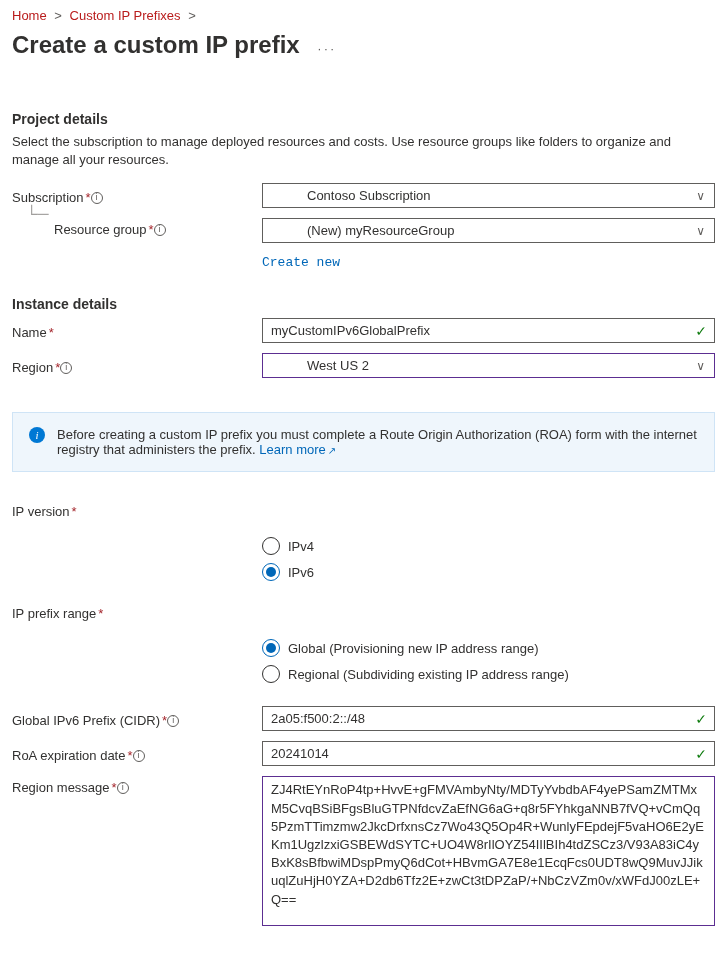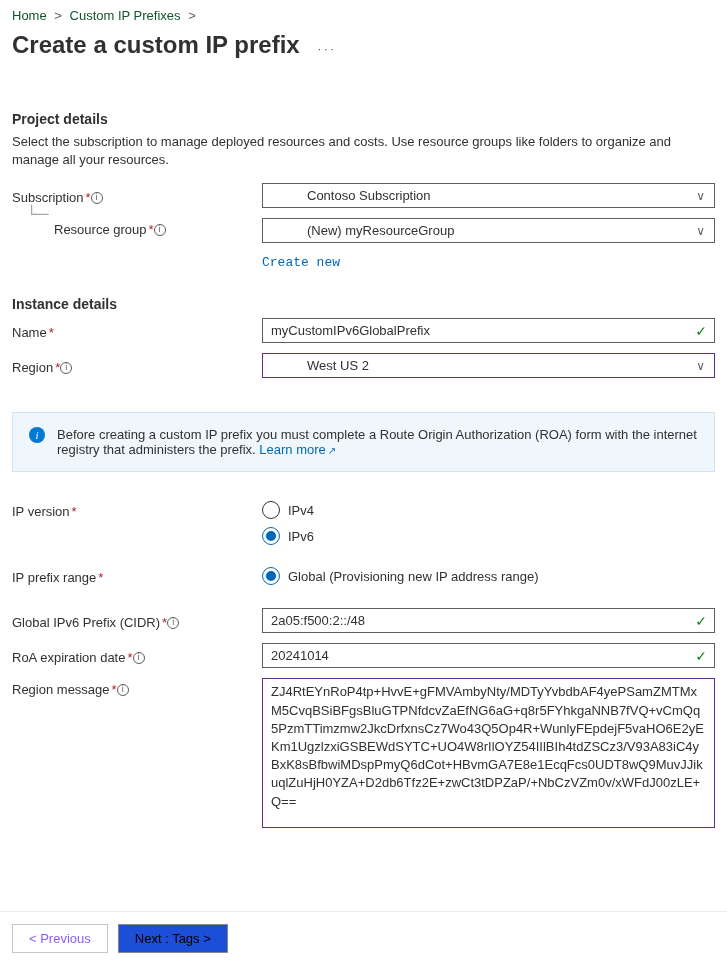--- a/index.html
+++ b/index.html
@@ -6,21 +6,21 @@
   body {
     margin: 0;
     font-family: "Segoe UI", Arial, sans-serif;
     font-size: 13px;
     color: #323130;
     background: #fff;
     width: 727px;
   }
   .page { padding: 6px 12px 20px 12px; }
   .breadcrumb { font-size: 13px; margin: 2px 0 8px 0; }
-  .breadcrumb a { color: #14532d; text-decoration: none; }
+  .breadcrumb a { color: #b91c1c; text-decoration: none; }
   .breadcrumb .sep { color: #605e5c; margin: 0 4px; }
   h1 { font-size: 24px; font-weight: 600; margin: 0 0 4px 0; display: inline-block; }
   .title-dots { color: #605e5c; margin-left: 14px; letter-spacing: 2px; cursor: pointer; }
   .section-title { font-weight: 600; margin-top: 48px; margin-bottom: 6px; font-size: 14px; }
   .section-desc { font-size: 13px; line-height: 1.4; margin-bottom: 14px; max-width: 680px; }
   .form-row { display: flex; align-items: center; margin-bottom: 10px; }
   .form-row.top { align-items: flex-start; }
   .label-col { width: 250px; padding-top: 4px; display:flex; align-items:center; flex-wrap:wrap; flex-shrink:0; }
   .label-col.indent { position:relative; padding-left: 42px; }
   .indent-line { position:absolute; left:14px; top:-12px; color:#a19f9d; font-size:16px; line-height:1; user-select:none; pointer-events:none; }
@@ -45,21 +45,21 @@
   .select-wrap { position:relative; }
   .select-wrap::after { content:"\2228"; position:absolute; right:10px; top:50%; transform:translateY(-50%); color:#605e5c; font-size:12px; pointer-events:none; }
   .select-valid { border-color:#5c2e91; }
   .link { color:#0067b8; font-size:13px; text-decoration:none; }
   .sub-action { margin-top:12px;font-family:Liberation Mono, monospace; }
   .infobox { display:flex; gap:12px; background:#eff6fc; border:1px solid #cfe4f6; padding:14px 16px; margin:34px 0 28px 0; }
   .infobox .icon { color:#0078d4; flex-shrink:0; }
   .info-circle { width:16px; height:16px; border-radius:50%; background:#0078d4; color:#fff; display:inline-flex; align-items:center; justify-content:center; font-size:11px; font-style:italic; font-family:Georgia,serif; }
   .infobox a { color:#0067b8; text-decoration:none; }
   .ext { font-size:10px; margin-left:2px; }
-  .radio-group { display:flex; flex-direction:column; gap:6px; }
+  .radio-group { display:flex; flex-direction:column; gap:6px;margin-top:36px; }
   .radio-item { display:flex; align-items:center; gap:8px; padding:1px 0; }
   .radio { width:18px; height:18px; border:1px solid #323130; border-radius:50%; display:inline-flex; align-items:center; justify-content:center; flex-shrink:0; }
   .radio.selected { border-color:#0067b8; }
   .radio.selected::after { content:""; width:10px; height:10px; background:#0067b8; border-radius:50%; }
   textarea { resize:none; line-height:1.4; height:150px; border-color:#5c2e91; }
   .footer { border-top:1px solid #edebe9; margin-top:50px; padding:12px; display:flex; gap:10px; }
   .btn { padding:6px 16px; font-size:13px; border:1px solid #8a8886; background:#1d4ed8; cursor:pointer; }
   .btn.primary { background:#0078d4; border-color:#0078d4; color:#fff; font-weight:600; }
   .btn.disabled { color:#8b5cf6; border-color:#c8c6c4; background:#fff; cursor:default; }
 </style>
@@ -173,20 +173,24 @@
     <div class="label-col">
       <span class="label-text">IP prefix range</span>
         <span class="req">*</span>
     </div>
     <div class="input-col">
       <div class="radio-group">
         <div class="radio-item">
             <span class="radio selected"></span>
             <span>Global (Provisioning new IP address range)</span>
           </div>
+        <div class="radio-item">
+            <span class="radio"></span>
+            <span>Regional (Subdividing existing IP address range)</span>
+          </div>
       </div>
     </div>
   </div>
 
   <div class="form-row" style="margin-top:22px">
     <div class="label-col">
       <span class="label-text">Global IPv6 Prefix (CIDR)</span>
         <span class="req">*</span>
       <span class="info">i</span>
     </div>

